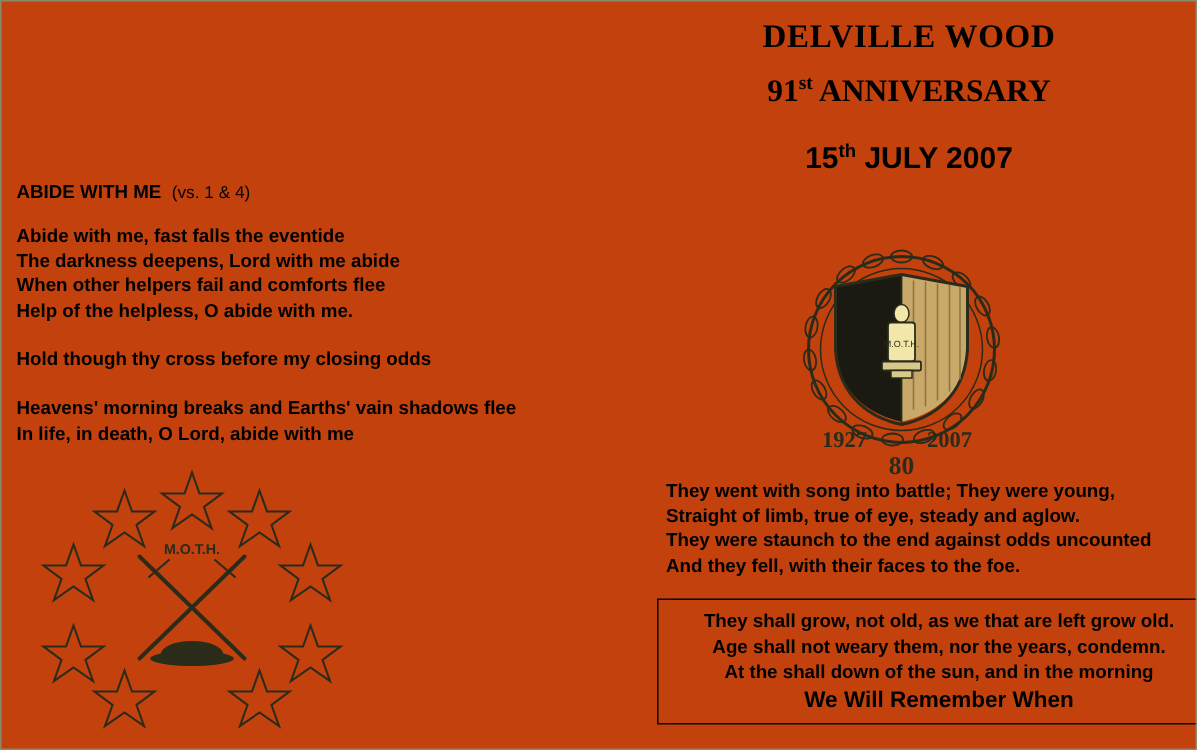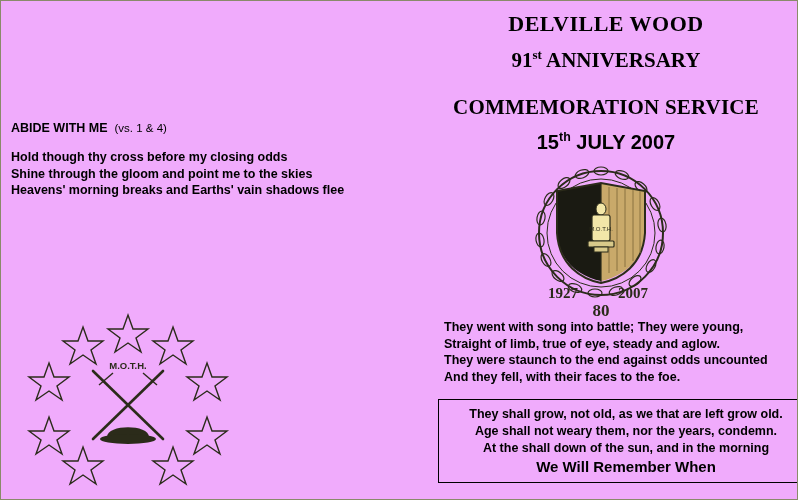--- a/index.html
+++ b/index.html
@@ -10,21 +10,21 @@
     width: 800px;
     height: 502px;
     background: #ffffff;
     font-family: "Liberation Sans", sans-serif;
   }
   .page {
     position: relative;
     width: 798px;
     height: 500px;
     margin: 0;
-    background: #f0abfc;
+    background: #c2410c;
     border: 1px solid #8a8a6a;
     box-sizing: border-box;
     overflow: hidden;
   }
 
   
   .header {
     position: absolute;
     left: 420px;
     top: 10px;
@@ -142,21 +142,20 @@
   .emblem svg { display: block; }
 </style>
 </head>
 <body>
 
 <div class="page">
 
   <div class="header">
     <div class="line1">DELVILLE WOOD</div>
     <div class="line2"><span>91</span><span class="sup">st</span><span> ANNIVERSARY</span></div>
-    <div class="line3">COMMEMORATION SERVICE</div>
     <div class="line4"><span>15</span><span class="sup">th</span><span> JULY 2007</span></div>
   </div>
 
   <div class="crest">
     <svg width="160" height="160" viewBox="0 0 160 160" xmlns="http://www.w3.org/2000/svg">
 
       <g>
         <circle cx="80" cy="72" r="62" fill="none" stroke="#2b2b1a" stroke-width="2"></circle>
         <circle cx="80" cy="72" r="54" fill="none" stroke="#2b2b1a" stroke-width="1"></circle>
         <g stroke="#2b2b1a" stroke-width="1.2" fill="none">
@@ -211,23 +210,30 @@
       </g>
     </svg>
   </div>
 
   <div class="hymn">
     <div class="hymn-title">
       <span>ABIDE WITH ME</span>
       &nbsp;<span class="vs">(vs. 1 &amp; 4)</span>
     </div>
     <p>
+      <span>Abide with me, fast falls the eventide</span><br>
+      <span>The darkness deepens, Lord with me abide</span><br>
+      <span>When other helpers fail and comforts flee</span><br>
+      <span>Help of the helpless, O abide with me.</span>
+    </p>
+    <p>
       <span>Hold though thy cross before my closing odds</span><br>
-      <span>Shine through the gloom and point me to the skies</span><br>
+      <br>
       <span>Heavens' morning breaks and Earths' vain shadows flee</span><br>
+      <span>In life, in death, O Lord, abide with me</span>
     </p>
   </div>
 
   <div class="emblem">
     <svg width="215" height="175" viewBox="0 0 215 175" xmlns="http://www.w3.org/2000/svg">
       <g fill="none" stroke="#2b2b1a" stroke-width="1.4">
         <polygon points="107,4 112,18 127,18 115,27 120,41 107,32 94,41 99,27 87,18 102,18"></polygon>
         <polygon points="62,16 67,30 82,30 70,39 75,53 62,44 49,53 54,39 42,30 57,30"></polygon>
         <polygon points="152,16 157,30 172,30 160,39 165,53 152,44 139,53 144,39 132,30 147,30"></polygon>
         <polygon points="28,52 33,66 48,66 36,75 41,89 28,80 15,89 20,75 8,66 23,66"></polygon>

